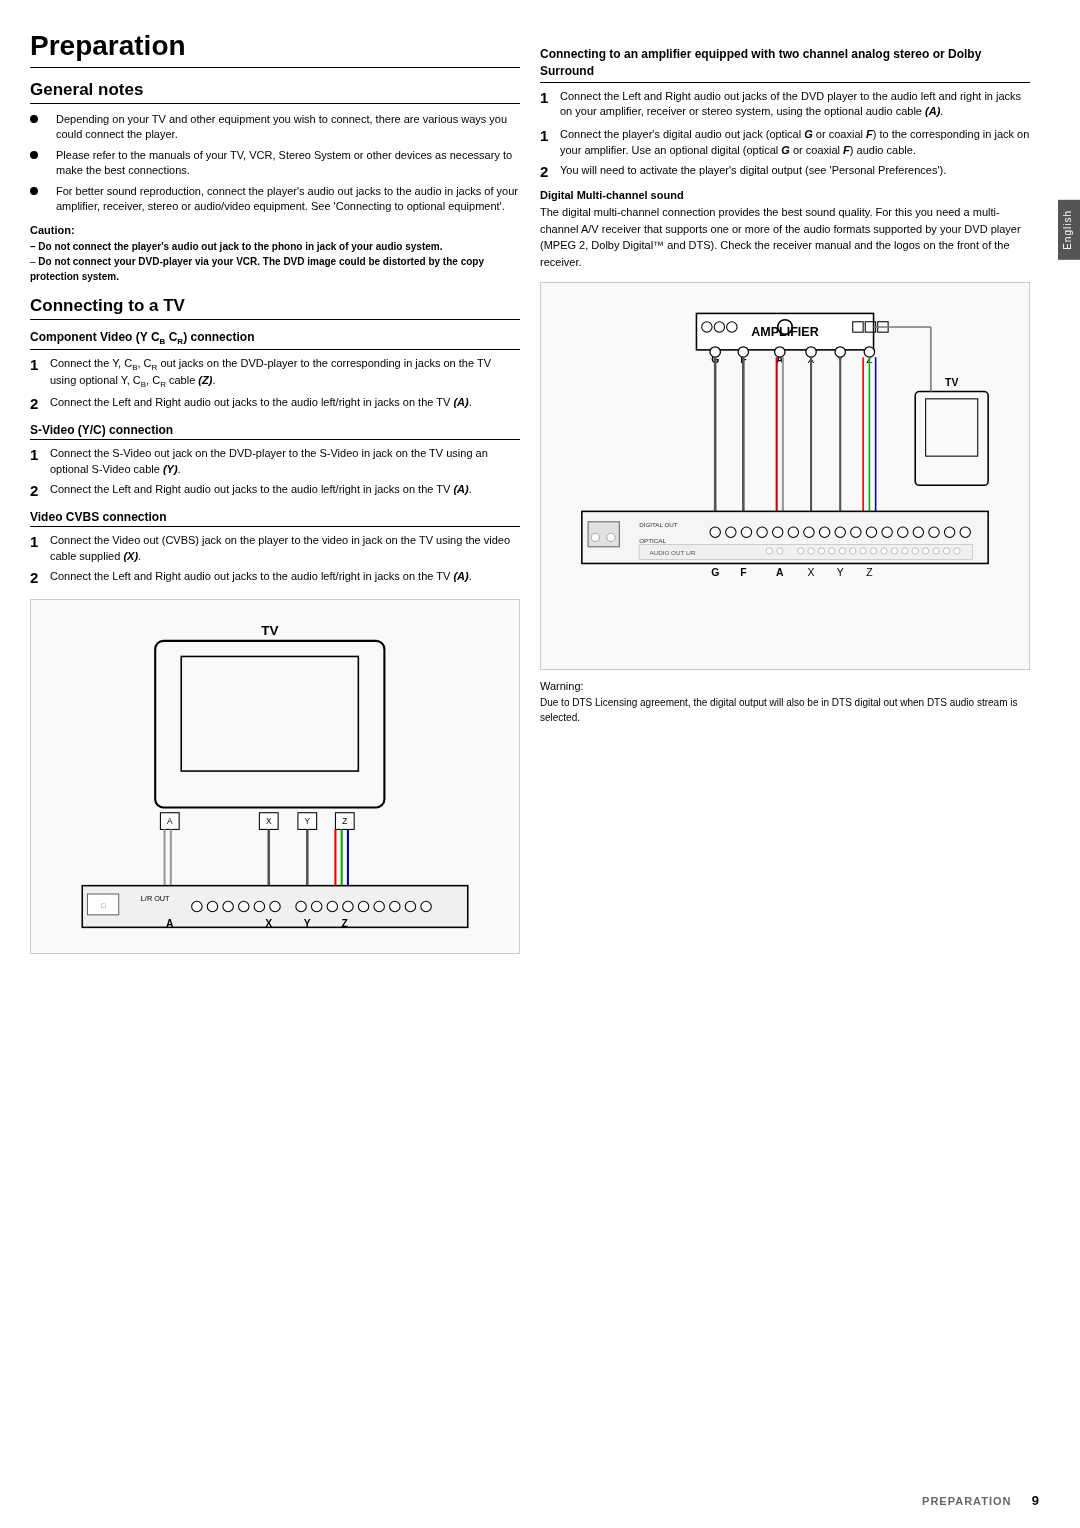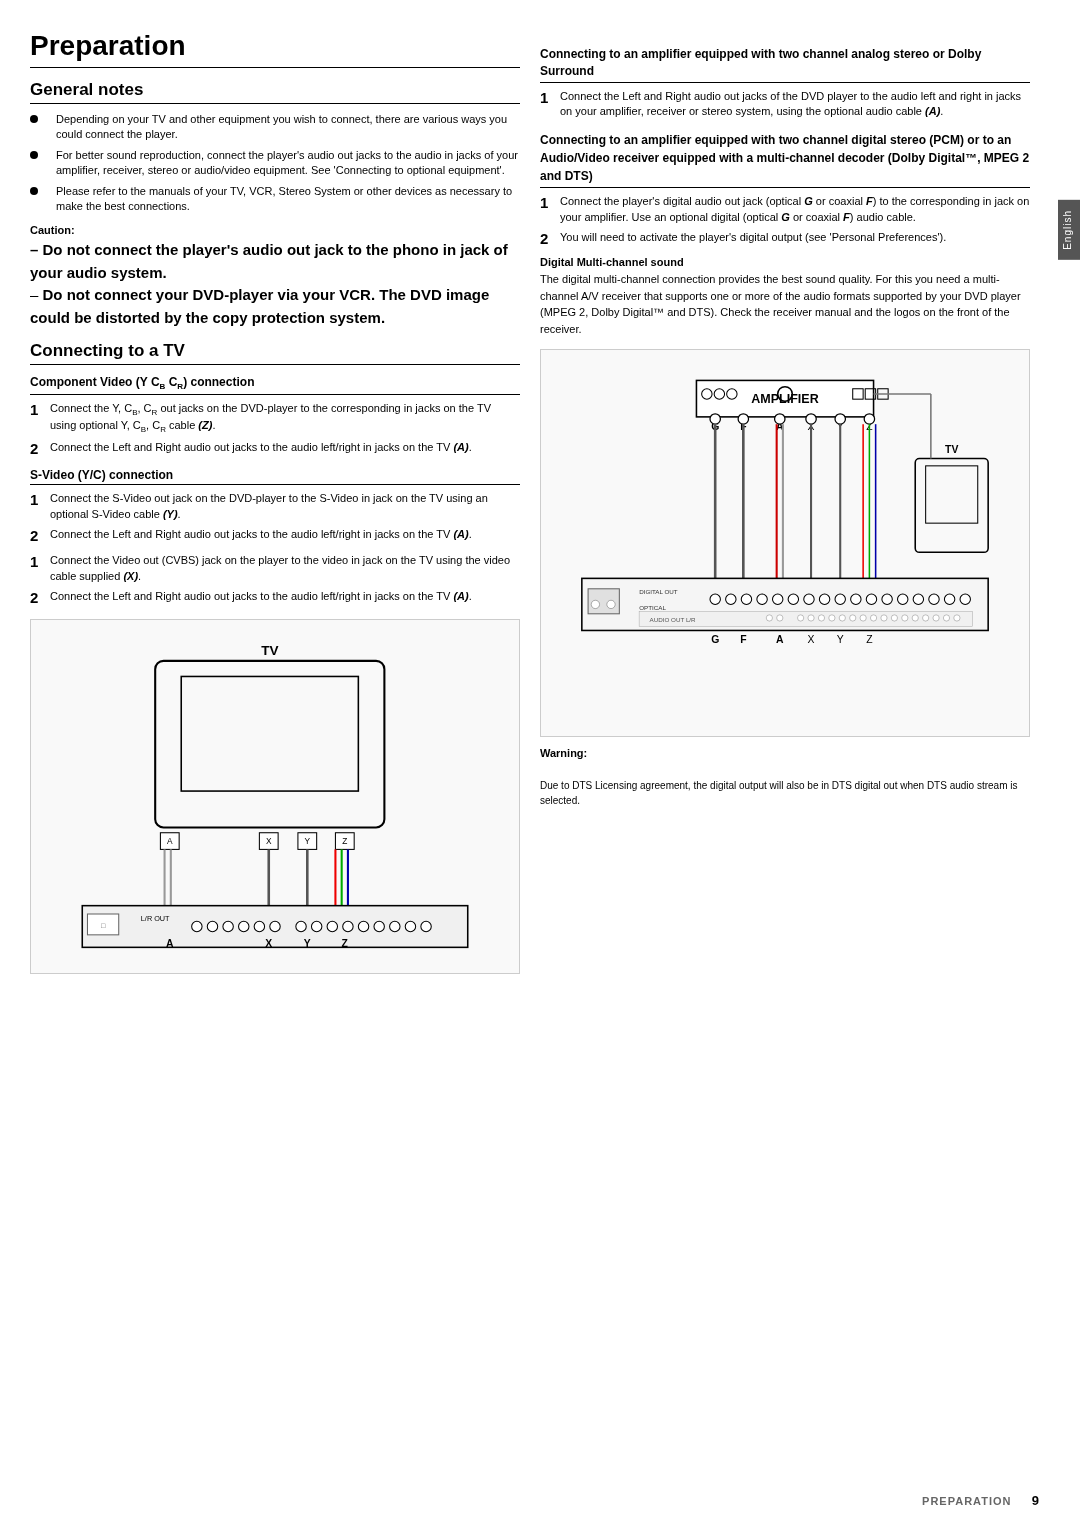--- a/index.html
+++ b/index.html
@@ -127,21 +127,21 @@
       margin: 10px 0;
     }
 
     .caution-box .caution-title {
       font-weight: bold;
       font-size: 11px;
       margin-bottom: 3px;
     }
 
     .caution-box .caution-text {
-      font-size: 15px;
+      font-size: 10px;
       line-height: 1.5;
     }
 
     .caution-box .caution-text strong {
       font-weight: bold;
     }
 
     
     .bold-heading {
       font-size: 12px;
@@ -205,23 +205,23 @@
       width: 100%;
       display: block;
     }
 
     
     .warning-box {
       margin-top: 10px;
     }
 
     .warning-title {
-      font-weight: bold;
+      font-weight: normal;
       font-size: 11px;
-      margin-bottom: 19px;
+      margin-bottom: 3px;
     }
 
     .warning-text {
       font-size: 10px;
       font-weight: normal;
       line-height: 1.5;
     }
 
     
     .dmc-title {
@@ -251,25 +251,25 @@
 
       <div class="section-heading">General notes</div>
 
       <ul class="bullet-list">
         <li>
           <span class="bullet-dot"></span>
           <span>Depending on your TV and other equipment you wish to connect, there are various ways you could connect the player.</span>
         </li>
         <li>
           <span class="bullet-dot"></span>
-          <span>For better sound reproduction, connect the player's audio out jacks to the audio in jacks of your amplifier, receiver, stereo or audio/video equipment. See 'Connecting to optional equipment'.</span>
+          <span>Please refer to the manuals of your TV, VCR, Stereo System or other devices as necessary to make the best connections.</span>
         </li>
         <li>
           <span class="bullet-dot"></span>
-          <span>Please refer to the manuals of your TV, VCR, Stereo System or other devices as necessary to make the best connections.</span>
+          <span>For better sound reproduction, connect the player's audio out jacks to the audio in jacks of your amplifier, receiver, stereo or audio/video equipment. See 'Connecting to optional equipment'.</span>
         </li>
       </ul>
 
       <div class="caution-box">
         <div class="caution-title">Caution:</div>
         <div class="caution-text">
           <strong>– Do not connect  the player's audio out jack to the phono in jack of your audio system.</strong><br>
           – <strong>Do not connect your DVD-player via your VCR. The DVD image could be distorted by the copy protection system.</strong>
         </div>
       </div>
@@ -293,20 +293,21 @@
         <li class="step-item">
           <span class="step-number">1</span>
           <span class="step-text">Connect the S-Video out jack on the DVD-player to the S-Video in jack on the TV using an optional S-Video cable <strong><em>(Y)</em></strong>.</span>
         </li>
         <li class="step-item">
           <span class="step-number">2</span>
           <span class="step-text">Connect the Left and Right audio out jacks to the audio left/right in jacks on the TV <strong><em>(A)</em></strong>.</span>
         </li>
       </ul>
 
+      <div class="bold-heading">Video CVBS connection</div>
       <ul class="steps-list">
         <li class="step-item">
           <span class="step-number">1</span>
           <span class="step-text">Connect the Video out (CVBS) jack on the player to the video in jack on the TV using the video cable supplied <strong><em>(X)</em></strong>.</span>
         </li>
         <li class="step-item">
           <span class="step-number">2</span>
           <span class="step-text">Connect the Left and Right audio out jacks to the audio left/right in jacks on the TV <strong><em>(A)</em></strong>.</span>
         </li>
       </ul>
@@ -382,23 +383,20 @@
 
       <div class="para-bold-heading">Connecting to an amplifier equipped with two channel analog stereo or Dolby Surround</div>
 
       <ul class="steps-list">
         <li class="step-item">
           <span class="step-number">1</span>
           <span class="step-text">Connect the Left and Right audio out jacks of the DVD player to the audio left and right in jacks on your amplifier, receiver or stereo system,  using the optional audio cable <strong><em>(A)</em></strong>.</span>
         </li>
       </ul>
 
-      <div class="amplifier-heading">
-        <strong>Connecting to an amplifier equipped with two channel digital stereo (PCM) or to an Audio/Video receiver equipped with a multi-channel decoder (Dolby Digital™, MPEG 2 and DTS)</strong>
-      </div>
 
       <ul class="steps-list">
         <li class="step-item">
           <span class="step-number">1</span>
           <span class="step-text">Connect the player's digital audio out jack (optical <strong><em>G</em></strong> or coaxial <strong><em>F</em></strong>) to the corresponding in jack on your amplifier. Use an optional digital (optical <strong><em>G</em></strong> or coaxial <strong><em>F</em></strong>) audio cable.</span>
         </li>
         <li class="step-item">
           <span class="step-number">2</span>
           <span class="step-text">You will need to activate the player's digital output (see 'Personal Preferences').</span>
         </li>

